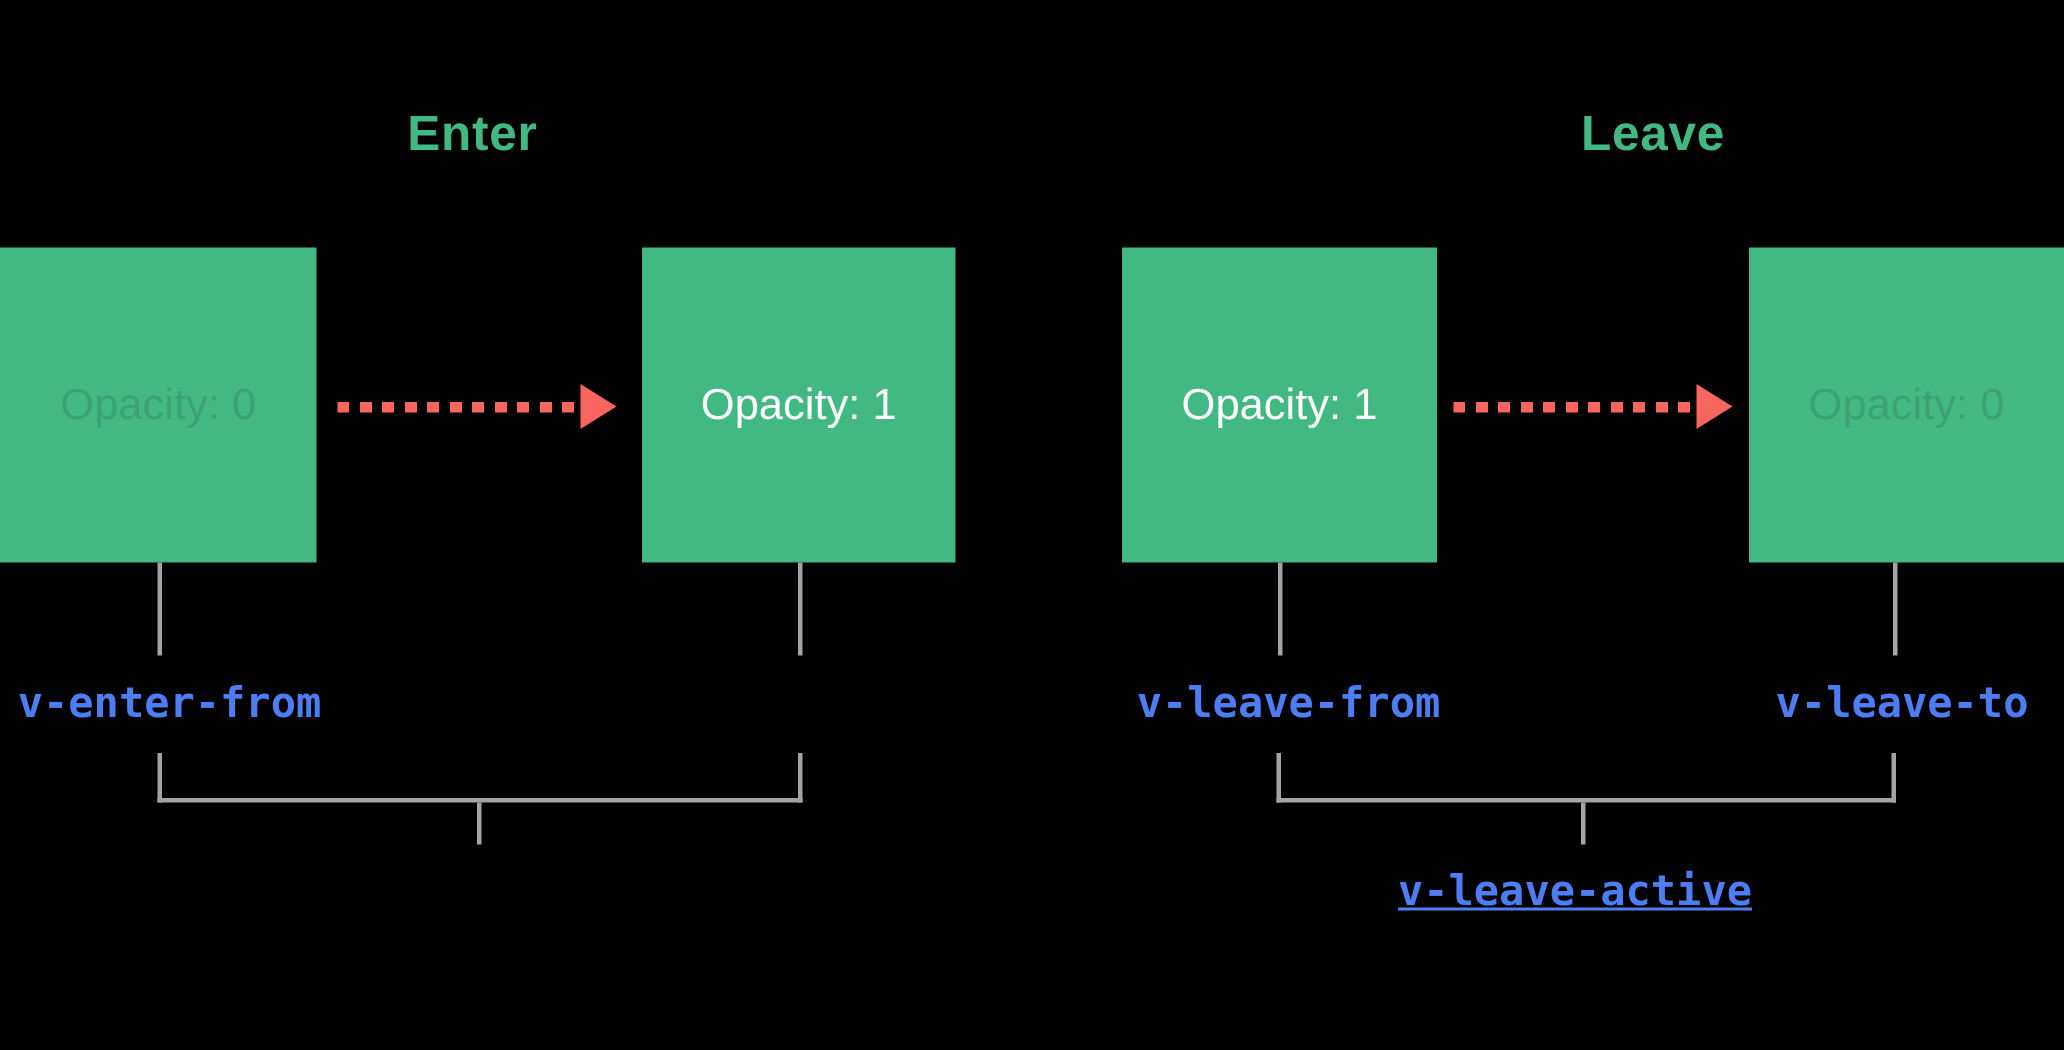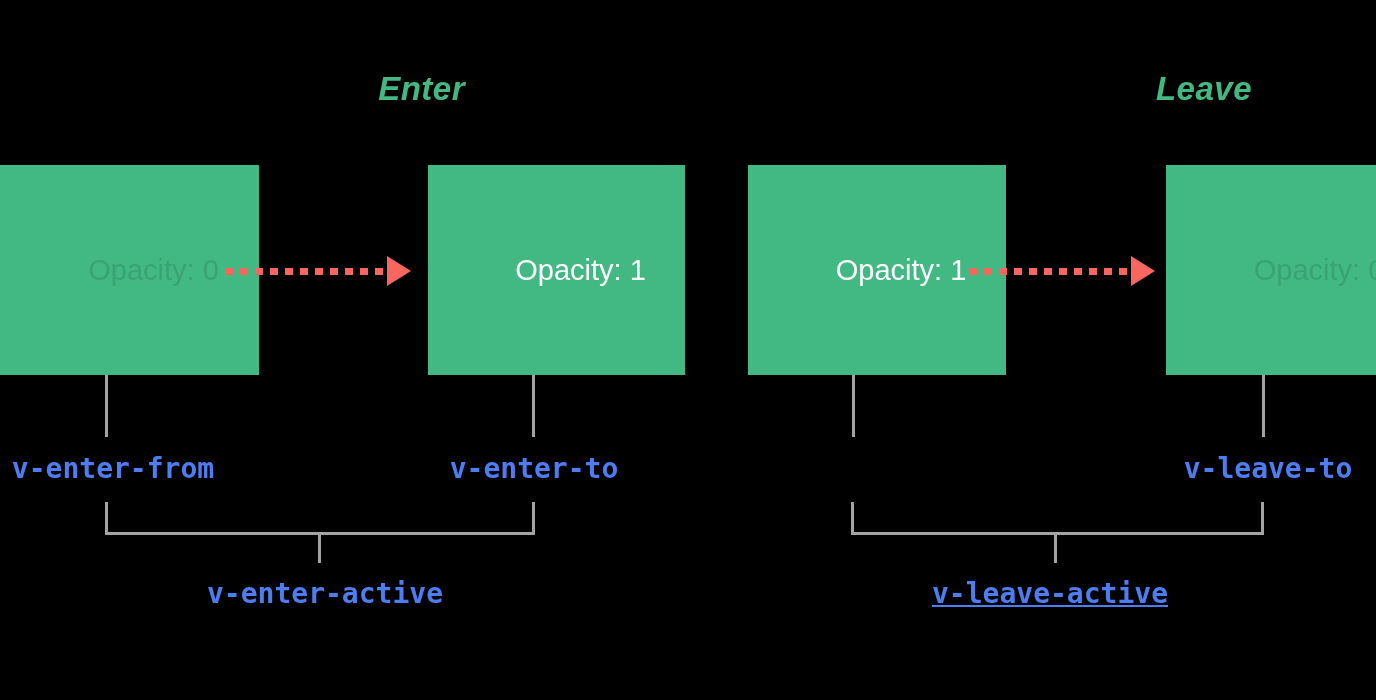--- a/index.html
+++ b/index.html
@@ -14,40 +14,38 @@
     background: #000;
     overflow: hidden;
     font-family: "Liberation Sans", sans-serif;
   }
   .abs { position: absolute; }
 
   
   .section-title {
     top: 70px;
     width: 300px;
-    text-align: right;
+    text-align: center;
     font-size: 33px;
     font-weight: bold;
     color: #42b883;
     letter-spacing: 0.5px;
-    font-style: italic;
   }
   .title-enter { left: 165px; }
   .title-leave { left: 952px; }
 
   
   .state-box {
     top: 165px;
     height: 210px;
     background: #42b883;
     display: flex;
     align-items: center;
     justify-content: center;
     font-size: 29px;
-    padding-left: 48px;
   }
   .box-text-visible { color: #ffffff; }
   .box-text-faint   { color: rgba(0,0,0,0.12); }
   .box-1 { left: 0px;    width: 211px; }
   .box-2 { left: 428px;  width: 209px; }
   .box-3 { left: 748px;  width: 210px; }
   .box-4 { left: 1166px; width: 210px; }
 
   
   .arrow-line {
@@ -152,24 +150,23 @@
   <div class="abs state-box box-4">
     <span class="box-text-faint">Opacity: 0</span>
   </div>
 
   <div class="abs stem stem-1"></div>
   <div class="abs stem stem-2"></div>
   <div class="abs stem stem-3"></div>
   <div class="abs stem stem-4"></div>
 
   <div class="abs class-label row-from-to lbl-enter-from">v-enter-from</div>
-  <div class="abs class-label row-from-to lbl-enter-to">v-enter-to</div>
+  <div class="abs class-label row-from-to lbl-leave-from">v-leave-from</div>
   <div class="abs class-label row-from-to lbl-leave-to">v-leave-to</div>
 
   <div class="abs bracket bracket-enter"></div>
   <div class="abs bracket-stem bracket-stem-enter"></div>
   <div class="abs bracket bracket-leave"></div>
   <div class="abs bracket-stem bracket-stem-leave"></div>
 
-  <div class="abs class-label row-active lbl-enter-active">v-enter-active</div>
   <div class="abs class-label row-active lbl-leave-active">v-leave-active</div>
 
 </div>
 
 </body></html>

